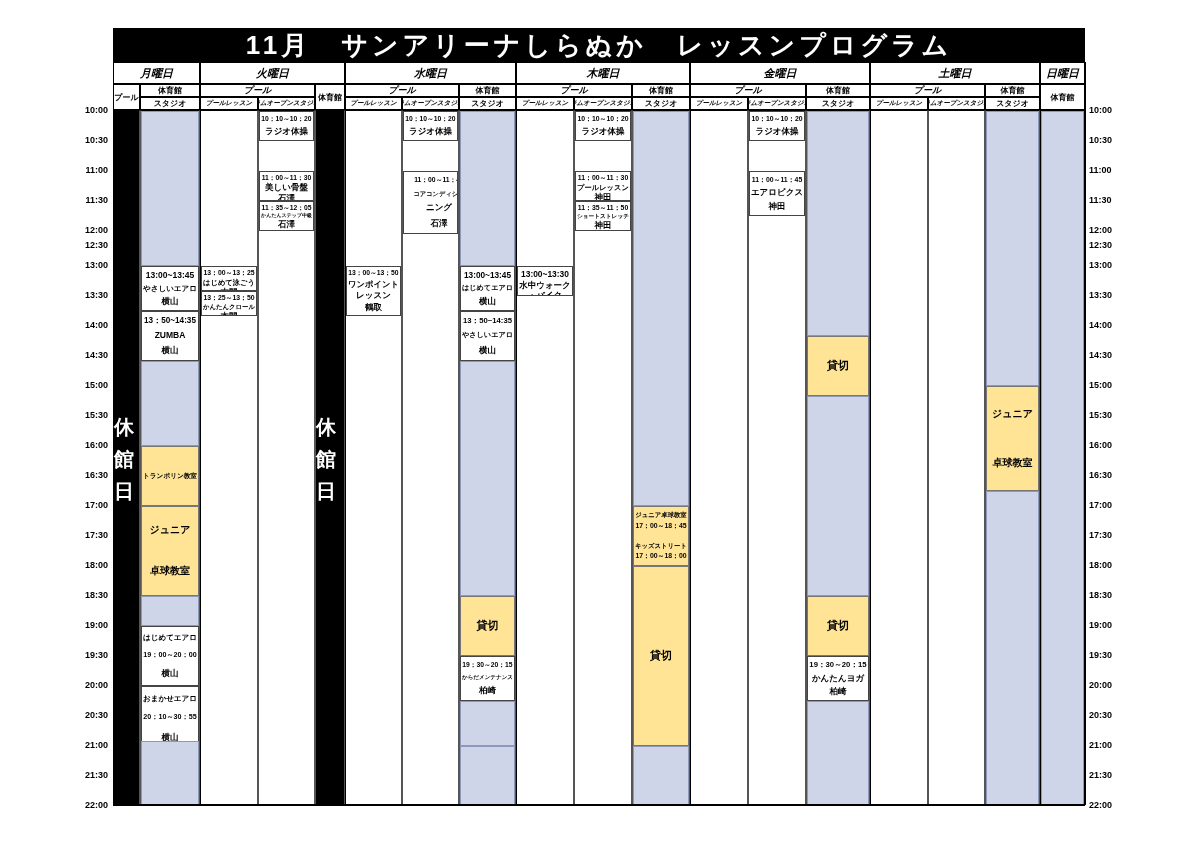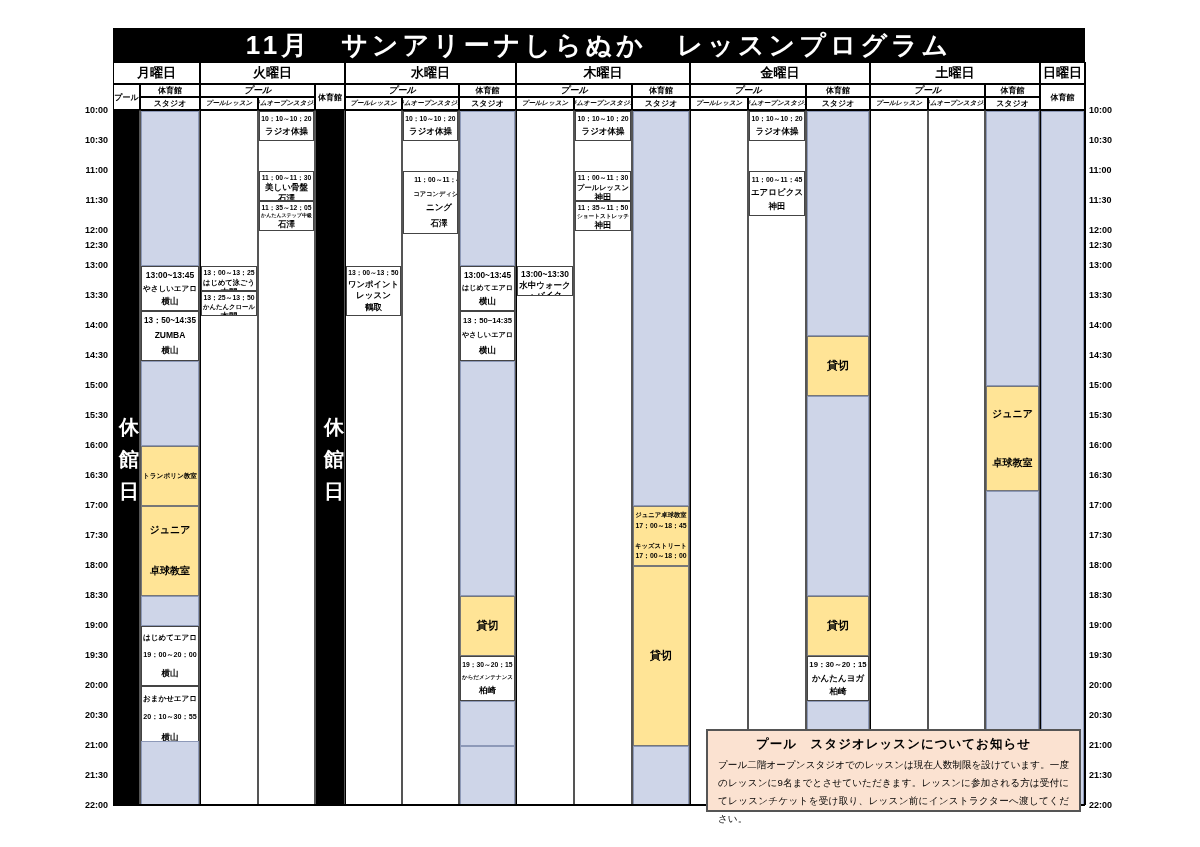--- a/index.html
+++ b/index.html
@@ -4,31 +4,31 @@
 <style>
   html,body{margin:0;padding:0;background:#fff;}
   #stage{position:relative;width:1200px;height:847px;background:#fff;overflow:hidden;
          font-family:"Liberation Sans","DejaVu Sans",sans-serif;color:#000;}
   .abs{position:absolute;box-sizing:border-box;}
   #title-bar{left:113px;top:28px;width:972px;height:34px;background:#000;color:#fff;
              display:flex;align-items:center;justify-content:center;font-weight:bold;
              font-size:26px;letter-spacing:4px;white-space:nowrap;}
   .day-cell{top:62px;height:22px;background:#fff;border:1.5px solid #000;
             display:flex;align-items:center;justify-content:center;
-            font-weight:bold;font-size:13px;}
+            font-weight:bold;font-size:11px;font-style:italic;}
   .hdr-cell{background:#fff;border:1px solid #000;display:flex;align-items:center;
             justify-content:center;font-weight:bold;overflow:hidden;white-space:nowrap;}
   .hdr-group{font-size:9px;font-style:italic;}
   .hdr-leaf{font-size:6.5px;font-style:italic;color:#111;}
   .hdr-gym{font-size:8px;}
   .col{top:110px;height:695px;background:#fff;border:1px solid #555;border-top:1px solid #000;border-bottom:1px solid #000;}
   .col.daystart{border-left:1.5px solid #000;}
   .col.closed{background:#000;}
   .closed-label{position:absolute;left:0;right:0;top:300px;color:#fff;font-weight:bold;
-                font-size:20px;line-height:32px;text-align:right;}
+                font-size:20px;line-height:32px;text-align:left;}
   .blk{position:absolute;left:0;right:0;box-sizing:border-box;display:flex;
        flex-direction:column;justify-content:space-around;align-items:center;
        text-align:center;overflow:hidden;}
   .blk-open{background:#ced5e8;border:1px solid #8d99b8;}
   .blk-lesson{background:#fff;border:1px solid #444;font-weight:bold;padding:2px 1px;}
   .blk-reserved{background:#ffe496;border:1px solid #777;font-weight:bold;}
   .blk-club{background:#ffe496;border:1px solid #777;font-weight:bold;padding:3px 1px;}
   .ln{white-space:nowrap;line-height:1.25;}
   .time-label{font-weight:bold;font-size:9px;line-height:10px;}
   .time-left{text-align:right;width:46px;}
@@ -38,24 +38,20 @@
   #notice-title{font-weight:bold;font-size:12.5px;text-align:center;margin-bottom:3px;
                 letter-spacing:1px;}
   #notice-body{font-size:9.6px;line-height:1.88;text-align:justify;}
 </style>
 </head>
 <body>
 
 <div id="stage">
   <div id="title-bar" class="abs">11月　サンアリーナしらぬか　レッスンプログラム</div>
   <div id="grid"></div>
-  <div id="notice-box" class="abs">
-    <div id="notice-title">プール　スタジオレッスンについてお知らせ</div>
-    <div id="notice-body">プール二階オープンスタジオでのレッスンは現在人数制限を設けています。一度のレッスンに9名までとさせていただきます。レッスンに参加される方は受付にてレッスンチケットを受け取り、レッスン前にインストラクターへ渡してください。</div>
-  </div>
 <div class="abs time-label time-left" style="left: 62px; top: 105px;">10:00</div>
     <div class="abs time-label time-right" style="left: 1089px; top: 105px;">10:00</div>
     <div class="abs time-label time-left" style="left: 62px; top: 135px;">10:30</div>
     <div class="abs time-label time-right" style="left: 1089px; top: 135px;">10:30</div>
     <div class="abs time-label time-left" style="left: 62px; top: 165px;">11:00</div>
     <div class="abs time-label time-right" style="left: 1089px; top: 165px;">11:00</div>
     <div class="abs time-label time-left" style="left: 62px; top: 195px;">11:30</div>
     <div class="abs time-label time-right" style="left: 1089px; top: 195px;">11:30</div>
     <div class="abs time-label time-left" style="left: 62px; top: 225px;">12:00</div>
     <div class="abs time-label time-right" style="left: 1089px; top: 225px;">12:00</div>

